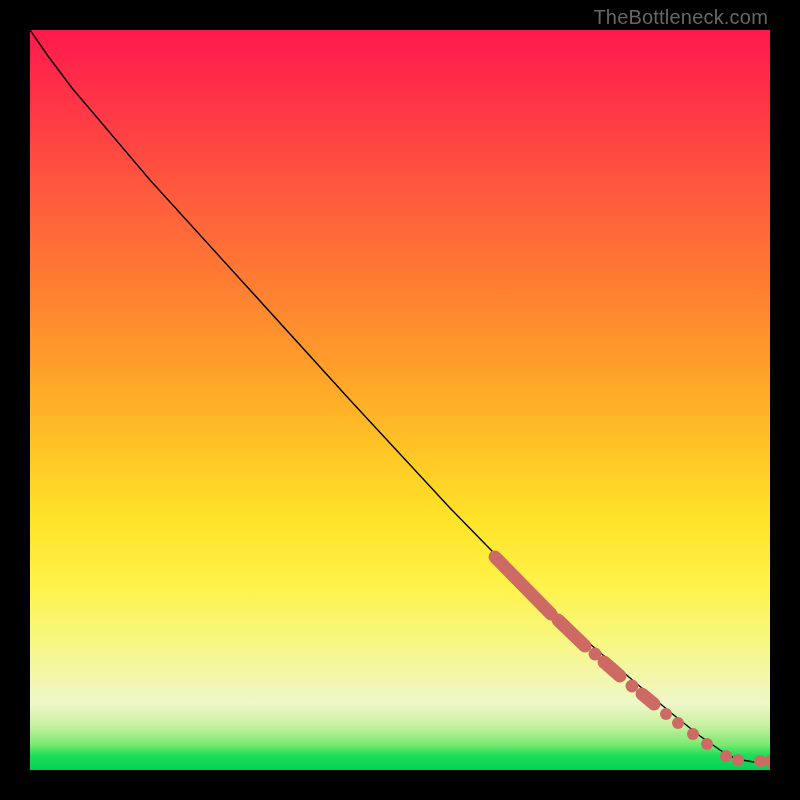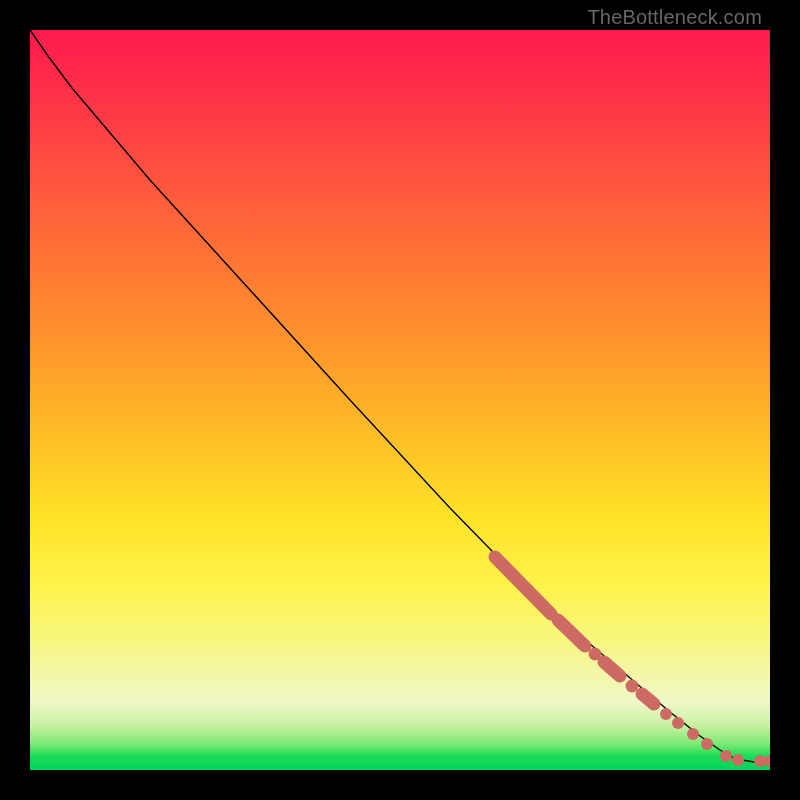--- a/index.html
+++ b/index.html
@@ -39,21 +39,21 @@
       #eef7c8 91%,
       #c8f0a0 94%,
       #7cea74 96.5%,
       #1fde57 98%,
       #00d25a 100%
     );
   }
   .watermark {
     position: absolute;
     top: 6px;
-    right: 38px;
+    right: 32px;
     color: #676767;
     font-size: 20px;
     font-weight: 500;
     letter-spacing: 0.2px;
   }
   svg.overlay {
     position: absolute;
     left: 0;
     top: 0;
     width: 740px;

